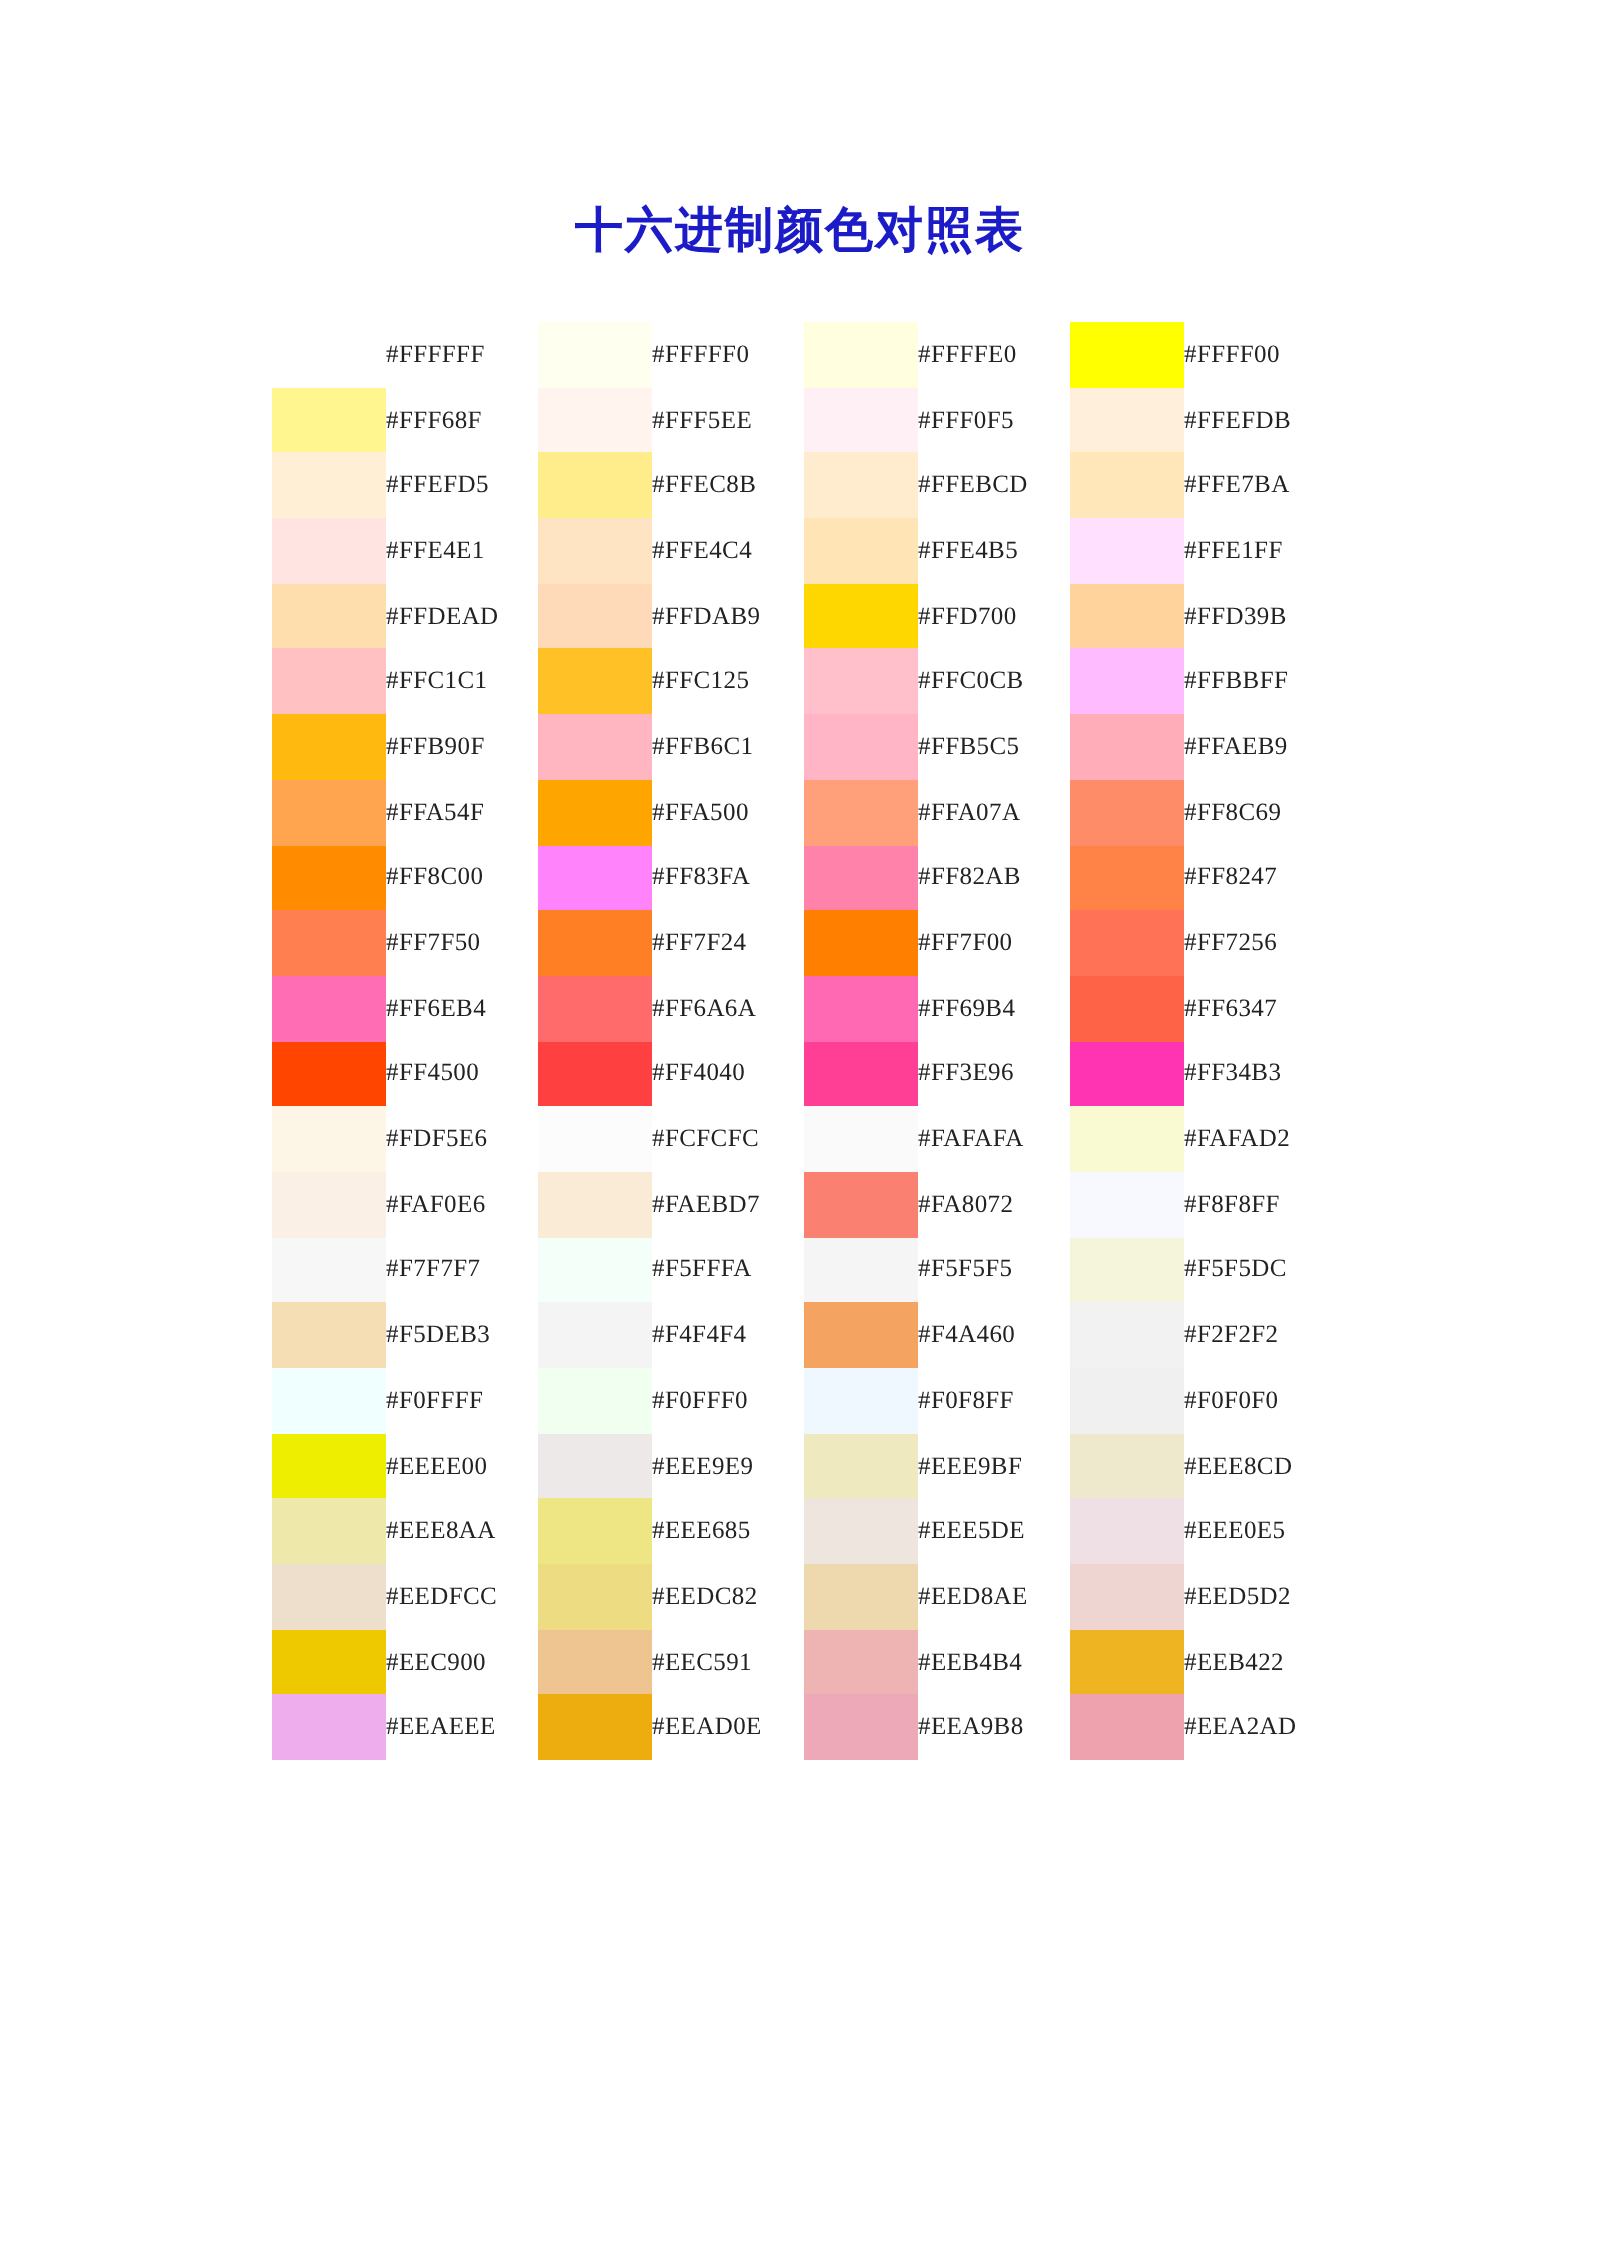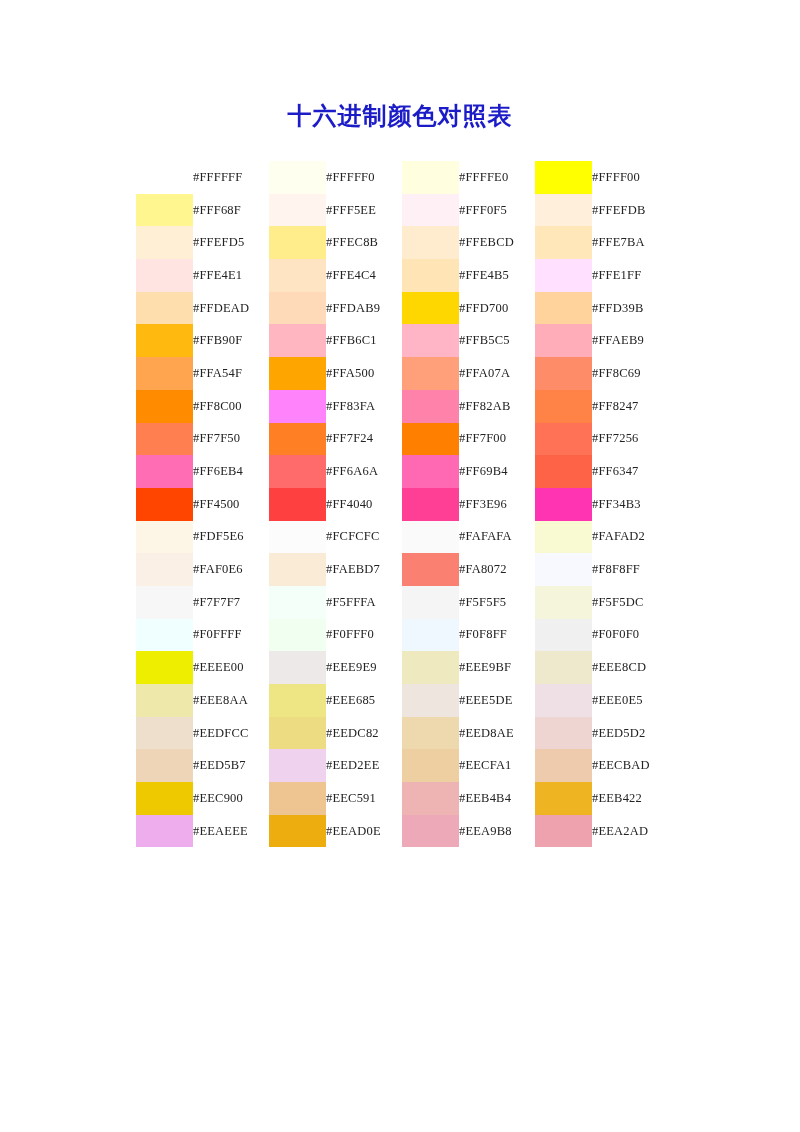--- a/index.html
+++ b/index.html
@@ -173,20 +173,38 @@
             <span class="swatch" style="background-color: rgb(255, 215, 0);"></span>
           </td>
           <td class="label-cell">#FFD700</td>
           <td class="swatch-cell">
             <span class="swatch" style="background-color: rgb(255, 211, 155);"></span>
           </td>
           <td class="label-cell">#FFD39B</td>
         </tr>
         <tr>
           <td class="swatch-cell">
+            <span class="swatch" style="background-color: rgb(255, 193, 193);"></span>
+          </td>
+          <td class="label-cell">#FFC1C1</td>
+          <td class="swatch-cell">
+            <span class="swatch" style="background-color: rgb(255, 193, 37);"></span>
+          </td>
+          <td class="label-cell">#FFC125</td>
+          <td class="swatch-cell">
+            <span class="swatch" style="background-color: rgb(255, 192, 203);"></span>
+          </td>
+          <td class="label-cell">#FFC0CB</td>
+          <td class="swatch-cell">
+            <span class="swatch" style="background-color: rgb(255, 187, 255);"></span>
+          </td>
+          <td class="label-cell">#FFBBFF</td>
+        </tr>
+        <tr>
+          <td class="swatch-cell">
             <span class="swatch" style="background-color: rgb(255, 185, 15);"></span>
           </td>
           <td class="label-cell">#FFB90F</td>
           <td class="swatch-cell">
             <span class="swatch" style="background-color: rgb(255, 182, 193);"></span>
           </td>
           <td class="label-cell">#FFB6C1</td>
           <td class="swatch-cell">
             <span class="swatch" style="background-color: rgb(255, 181, 197);"></span>
           </td>
@@ -335,20 +353,38 @@
             <span class="swatch" style="background-color: rgb(245, 245, 245);"></span>
           </td>
           <td class="label-cell">#F5F5F5</td>
           <td class="swatch-cell">
             <span class="swatch" style="background-color: rgb(245, 245, 220);"></span>
           </td>
           <td class="label-cell">#F5F5DC</td>
         </tr>
         <tr>
           <td class="swatch-cell">
+            <span class="swatch" style="background-color: rgb(245, 222, 179);"></span>
+          </td>
+          <td class="label-cell">#F5DEB3</td>
+          <td class="swatch-cell">
+            <span class="swatch" style="background-color: rgb(244, 244, 244);"></span>
+          </td>
+          <td class="label-cell">#F4F4F4</td>
+          <td class="swatch-cell">
+            <span class="swatch" style="background-color: rgb(244, 164, 96);"></span>
+          </td>
+          <td class="label-cell">#F4A460</td>
+          <td class="swatch-cell">
+            <span class="swatch" style="background-color: rgb(242, 242, 242);"></span>
+          </td>
+          <td class="label-cell">#F2F2F2</td>
+        </tr>
+        <tr>
+          <td class="swatch-cell">
             <span class="swatch" style="background-color: rgb(240, 255, 255);"></span>
           </td>
           <td class="label-cell">#F0FFFF</td>
           <td class="swatch-cell">
             <span class="swatch" style="background-color: rgb(240, 255, 240);"></span>
           </td>
           <td class="label-cell">#F0FFF0</td>
           <td class="swatch-cell">
             <span class="swatch" style="background-color: rgb(240, 248, 255);"></span>
           </td>
@@ -404,38 +440,20 @@
           </td>
           <td class="label-cell">#EEDC82</td>
           <td class="swatch-cell">
             <span class="swatch" style="background-color: rgb(238, 216, 174);"></span>
           </td>
           <td class="label-cell">#EED8AE</td>
           <td class="swatch-cell">
             <span class="swatch" style="background-color: rgb(238, 213, 210);"></span>
           </td>
           <td class="label-cell">#EED5D2</td>
-        </tr>
-        <tr>
-          <td class="swatch-cell">
-            <span class="swatch" style="background-color: rgb(238, 213, 183);"></span>
-          </td>
-          <td class="label-cell">#EED5B7</td>
-          <td class="swatch-cell">
-            <span class="swatch" style="background-color: rgb(238, 210, 238);"></span>
-          </td>
-          <td class="label-cell">#EED2EE</td>
-          <td class="swatch-cell">
-            <span class="swatch" style="background-color: rgb(238, 207, 161);"></span>
-          </td>
-          <td class="label-cell">#EECFA1</td>
-          <td class="swatch-cell">
-            <span class="swatch" style="background-color: rgb(238, 203, 173);"></span>
-          </td>
-          <td class="label-cell">#EECBAD</td>
         </tr>
         <tr>
           <td class="swatch-cell">
             <span class="swatch" style="background-color: rgb(238, 201, 0);"></span>
           </td>
           <td class="label-cell">#EEC900</td>
           <td class="swatch-cell">
             <span class="swatch" style="background-color: rgb(238, 197, 145);"></span>
           </td>
           <td class="label-cell">#EEC591</td>

